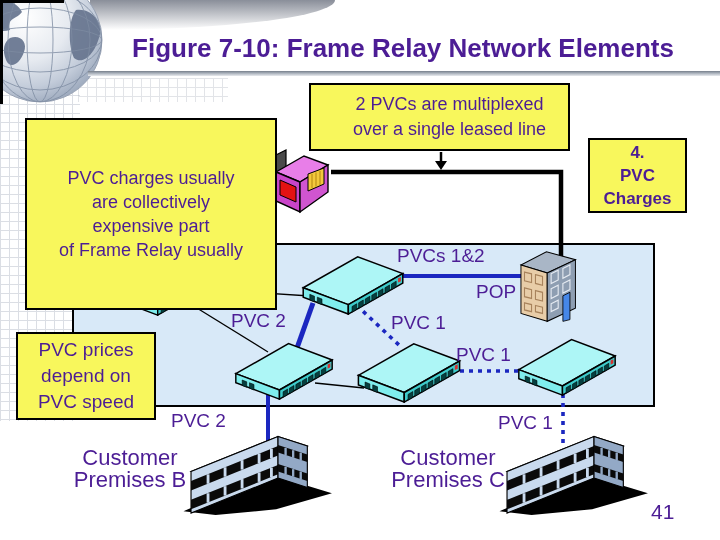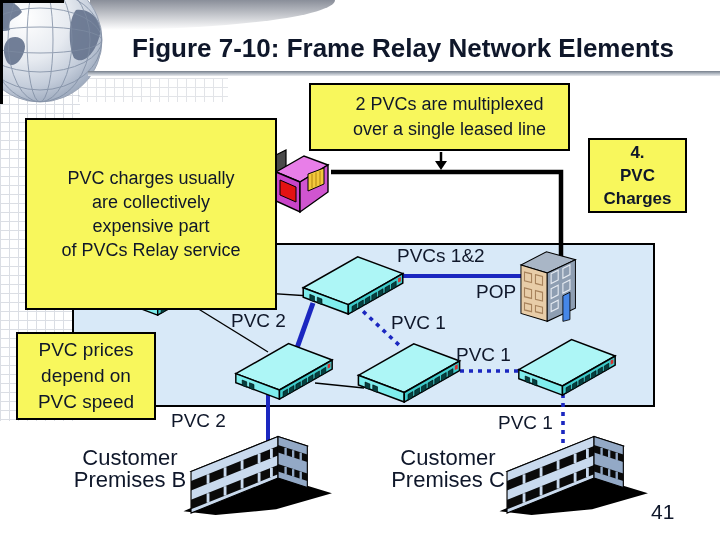--- a/index.html
+++ b/index.html
@@ -1,19 +1,19 @@
 <!DOCTYPE html>
 <html><head>
 <meta charset="utf-8">
 <style>
   * { margin:0; padding:0; box-sizing:border-box; }
   body { background:#888; }
   .slide {
     position:relative; width:720px; height:540px; background:#ffffff;
-    overflow:hidden; font-family:"Liberation Sans", sans-serif; color:#0f172a;
+    overflow:hidden; font-family:"Liberation Sans", sans-serif; color:#4c1d95;
   }
   .abs { position:absolute; }
 
   
   .corner-strip-top { left:0; top:0; width:64px; height:3px; background:#000; z-index:3; }
   .corner-strip-left { left:0; top:0; width:3px; height:104px; background:#000; z-index:3; }
   .top-shadow-band {
     left:90px; top:0; width:245px; height:30px; z-index:1;
     background:linear-gradient(180deg, rgba(108,114,128,.8), rgba(255,255,255,0));
     border-bottom-right-radius:100% 100%;
@@ -283,21 +283,21 @@
   </div>
   <div class="abs lbl-cust lbl-cust-c">
     <div>Customer</div>
     <div>Premises C</div>
   </div>
 
   <div class="abs callout callout-1">
     <div>PVC charges usually</div>
     <div>are collectively</div>
     <div>expensive part</div>
-    <div>of PVCs Relay service</div>
+    <div>of Frame Relay usually</div>
   </div>
 
   <div class="abs callout callout-2">
     <div>2 PVCs are multiplexed</div>
     <div>over a single leased line</div>
   </div>
 
   <div class="abs callout callout-3">
     <div>4.</div>
     <div>PVC</div>

